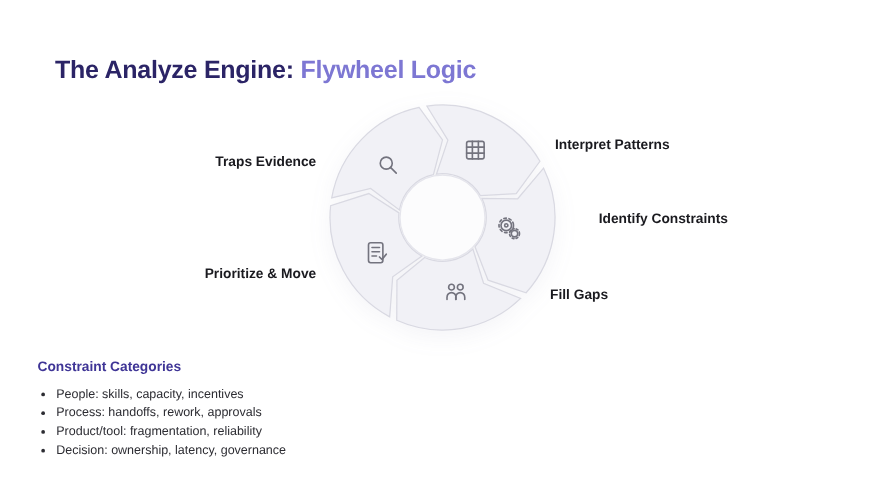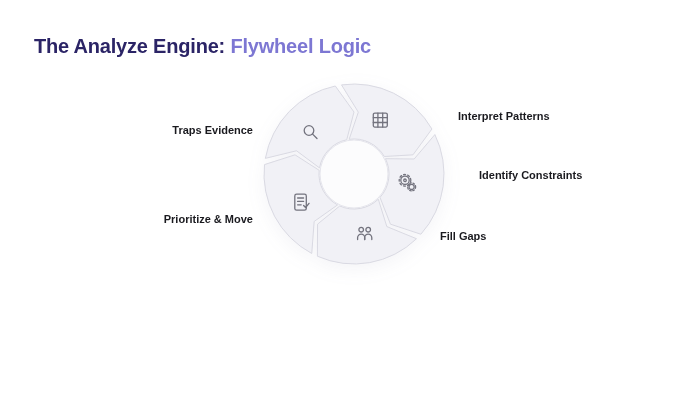--- a/index.html
+++ b/index.html
@@ -13,21 +13,21 @@
     width: 700px;
     height: 400px;
     background: #ffffff;
     overflow: hidden;
   }
   
   .page-title {
     position: absolute;
     left: 32px;
     top: 33px;
-    margin: 2px;
+    margin: 12px;
     font-size: 20px;
     font-weight: 700;
     letter-spacing: -0.2px;
     color: #2b2466;
   }
   .page-title .accent { color: #7d77d3; }
 
   
   .flywheel-svg {
     position: absolute;
@@ -56,21 +56,21 @@
   
   .step-label {
     position: absolute;
     font-size: 11px;
     font-weight: 700;
     color: #1a1a1f;
     line-height: 12px;
     white-space: nowrap;
   }
   .lbl-gather    { right: 447px; top: 124px; text-align: right; }
-  .lbl-interpret { left: 458px;  top: 110px; text-align: center; }
+  .lbl-interpret { left: 444px;  top: 110px; text-align: center; }
   .lbl-identify  { left: 459px;  top: 169px; padding-left: 20px; }
   .lbl-fillgaps  { left: 440px;  top: 230px; }
   .lbl-prioritize{ right: 447px; top: 213px; text-align: right; padding-left: 30px; }
 
   
   .section {
     position: absolute;
     top: 288px;
   }
   .section-left  { left: 30px;  width: 320px; }
@@ -150,15 +150,24 @@
       <path d="M 2.6 3.4 L 4.6 5.4 L 8 1.2" stroke-width="1.4"></path>
     </g>
   </svg>
 
   <div class="step-label lbl-gather">Traps Evidence</div>
   <div class="step-label lbl-interpret">Interpret Patterns</div>
   <div class="step-label lbl-identify">Identify Constraints</div>
   <div class="step-label lbl-fillgaps">Fill Gaps</div>
   <div class="step-label lbl-prioritize">Prioritize &amp; Move</div>
 
+  <div class="section section-left">
+    <h3>Constraint Categories</h3>
+    <ul>
+      <li>People: skills, capacity, incentives</li>
+      <li>Process: handoffs, rework, approvals</li>
+      <li>Product/tool: fragmentation, reliability</li>
+      <li>Decision: ownership, latency, governance</li>
+    </ul>
+  </div>
 
 
 </div>
 
 </body></html>

